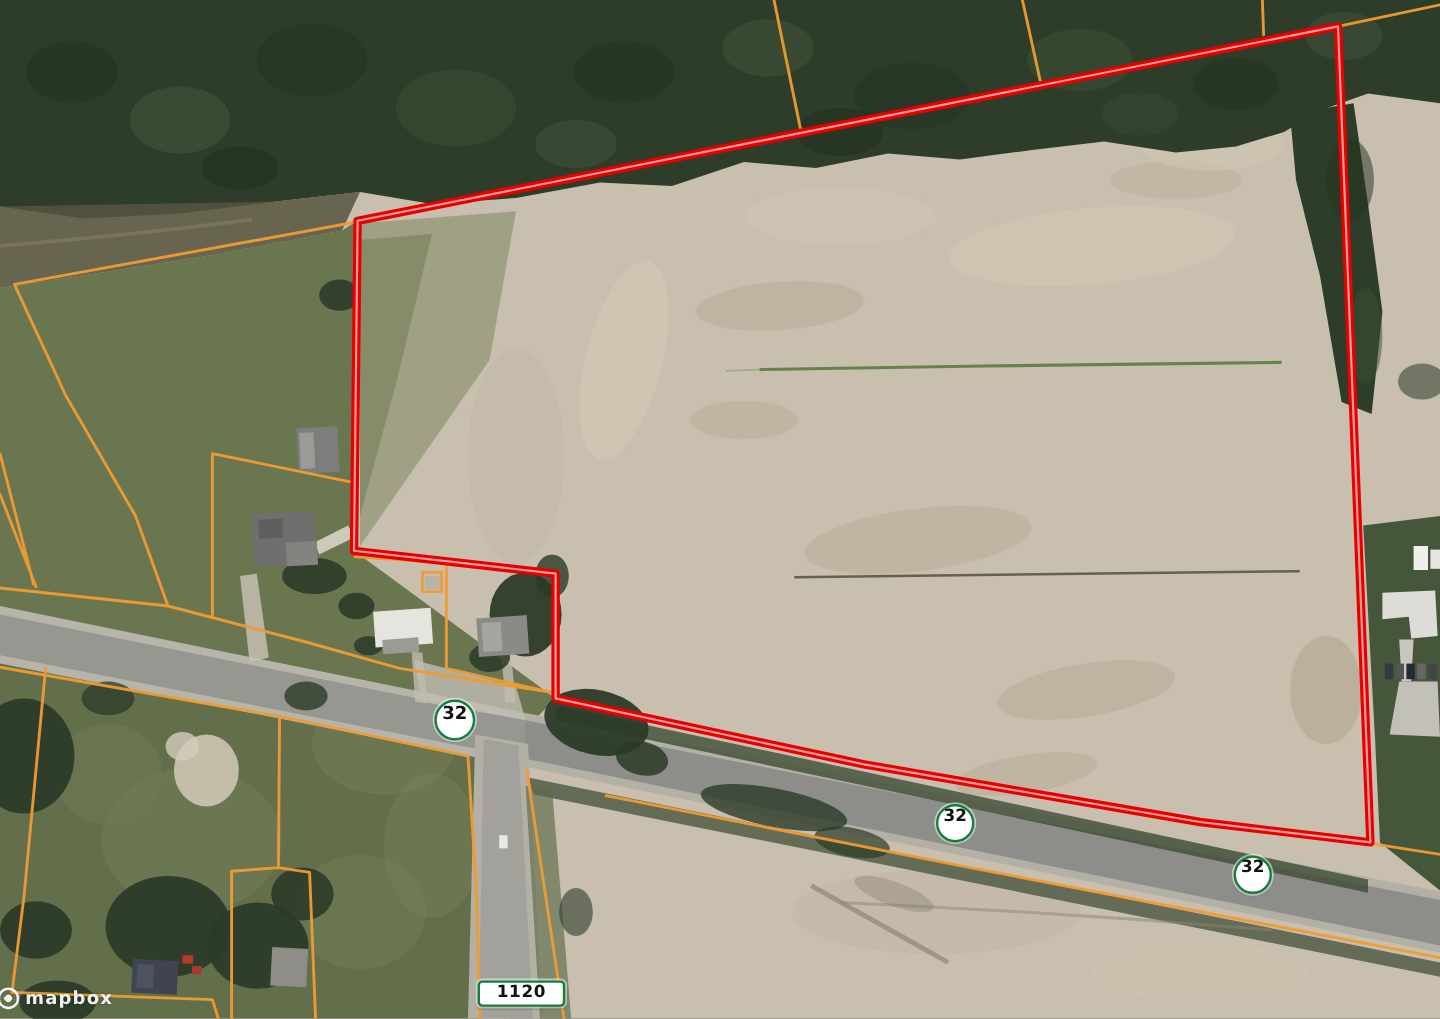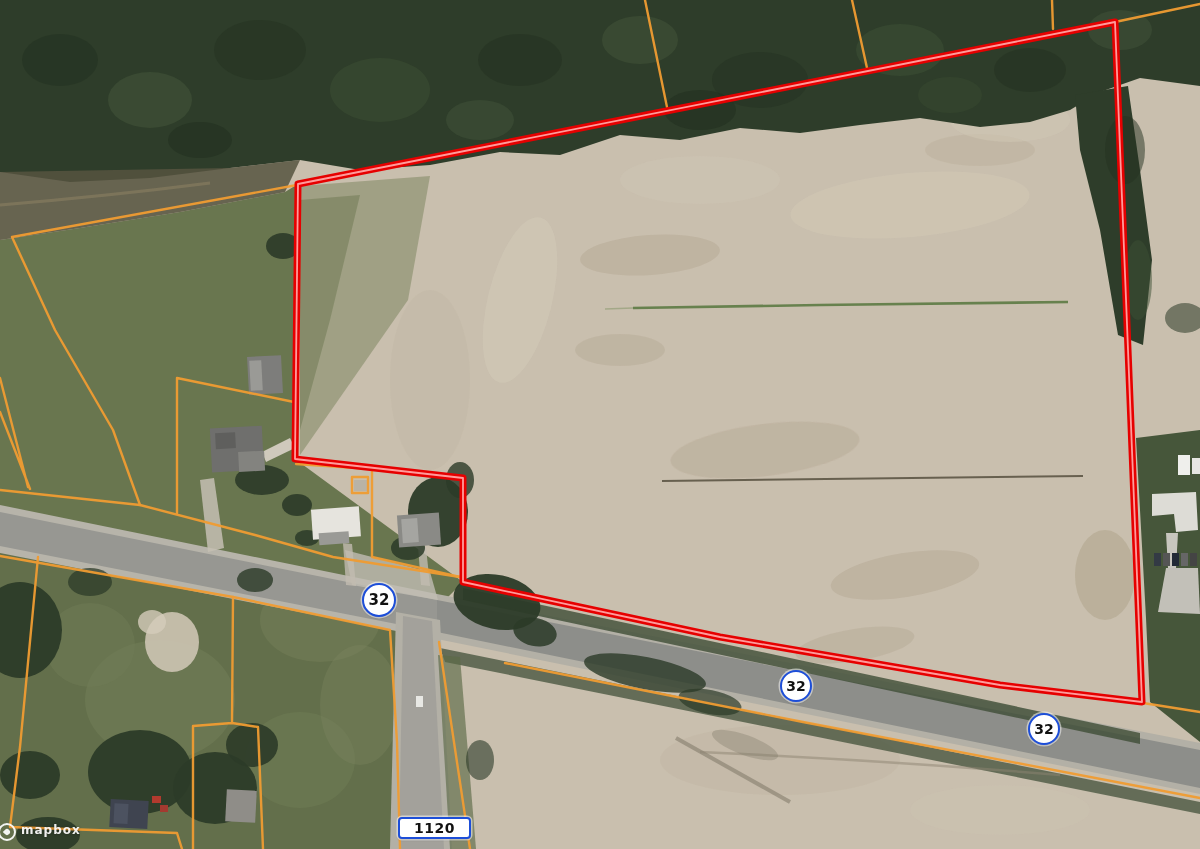--- a/index.html
+++ b/index.html
@@ -3,37 +3,37 @@
 <meta charset="utf-8">
 <style>
   html,body{margin:0;padding:0;background:#222;}
   .map-viewport{
     position:relative;width:1200px;height:849px;overflow:hidden;
     font-family:"DejaVu Sans","Liberation Sans",sans-serif;
     background:#c9bfae;
   }
   .map-viewport svg{position:absolute;left:0;top:0;display:block;}
   .shield{
-    position:absolute;display:flex;align-items:center;justify-content:center;
-    background:#fff;border:2px solid #1d4ed8;color:#111;
+    position:absolute;display:flex;align-items:flex-start;justify-content:center;
+    background:#fff;border:2px solid #15803d;color:#111;
     font-weight:bold;box-sizing:border-box;
     box-shadow:0 0 0 1.5px rgba(255,255,255,.55), 0 1px 2px rgba(0,0,0,.35);
     z-index:30;
   }
   .shield-circle{border-radius:50%;}
   .shield-rect{border-radius:4px;letter-spacing:.5px;}
   #shield-0{left:362px;top:583px;width:34px;height:34px;font-size:15px;}
   #shield-1{left:780px;top:670px;width:32px;height:32px;font-size:14px;}
   #shield-2{left:1028px;top:713px;width:32px;height:32px;font-size:14px;}
   #shield-3{left:398px;top:817px;width:73px;height:22px;font-size:14px;}
   .attribution{
     position:absolute;left:4px;top:823px;z-index:40;
     display:flex;gap:5px;
     color:rgba(255,255,255,.92);
-    font-size:12px;font-weight:600;letter-spacing:1px;
+    font-size:15px;font-weight:600;letter-spacing:1px;
     text-shadow:0 0 3px rgba(0,0,0,.35);
   }
   .attribution .logo-icon{
     width:18px;height:18px;border-radius:50%;
     border:2px solid rgba(255,255,255,.92);
     box-sizing:border-box;position:relative;margin-left:-6px;
   }
   .attribution .logo-icon::after{
     content:"";position:absolute;left:4px;top:4px;width:6px;height:6px;
     background:rgba(255,255,255,.92);border-radius:50% 50% 50% 0;

